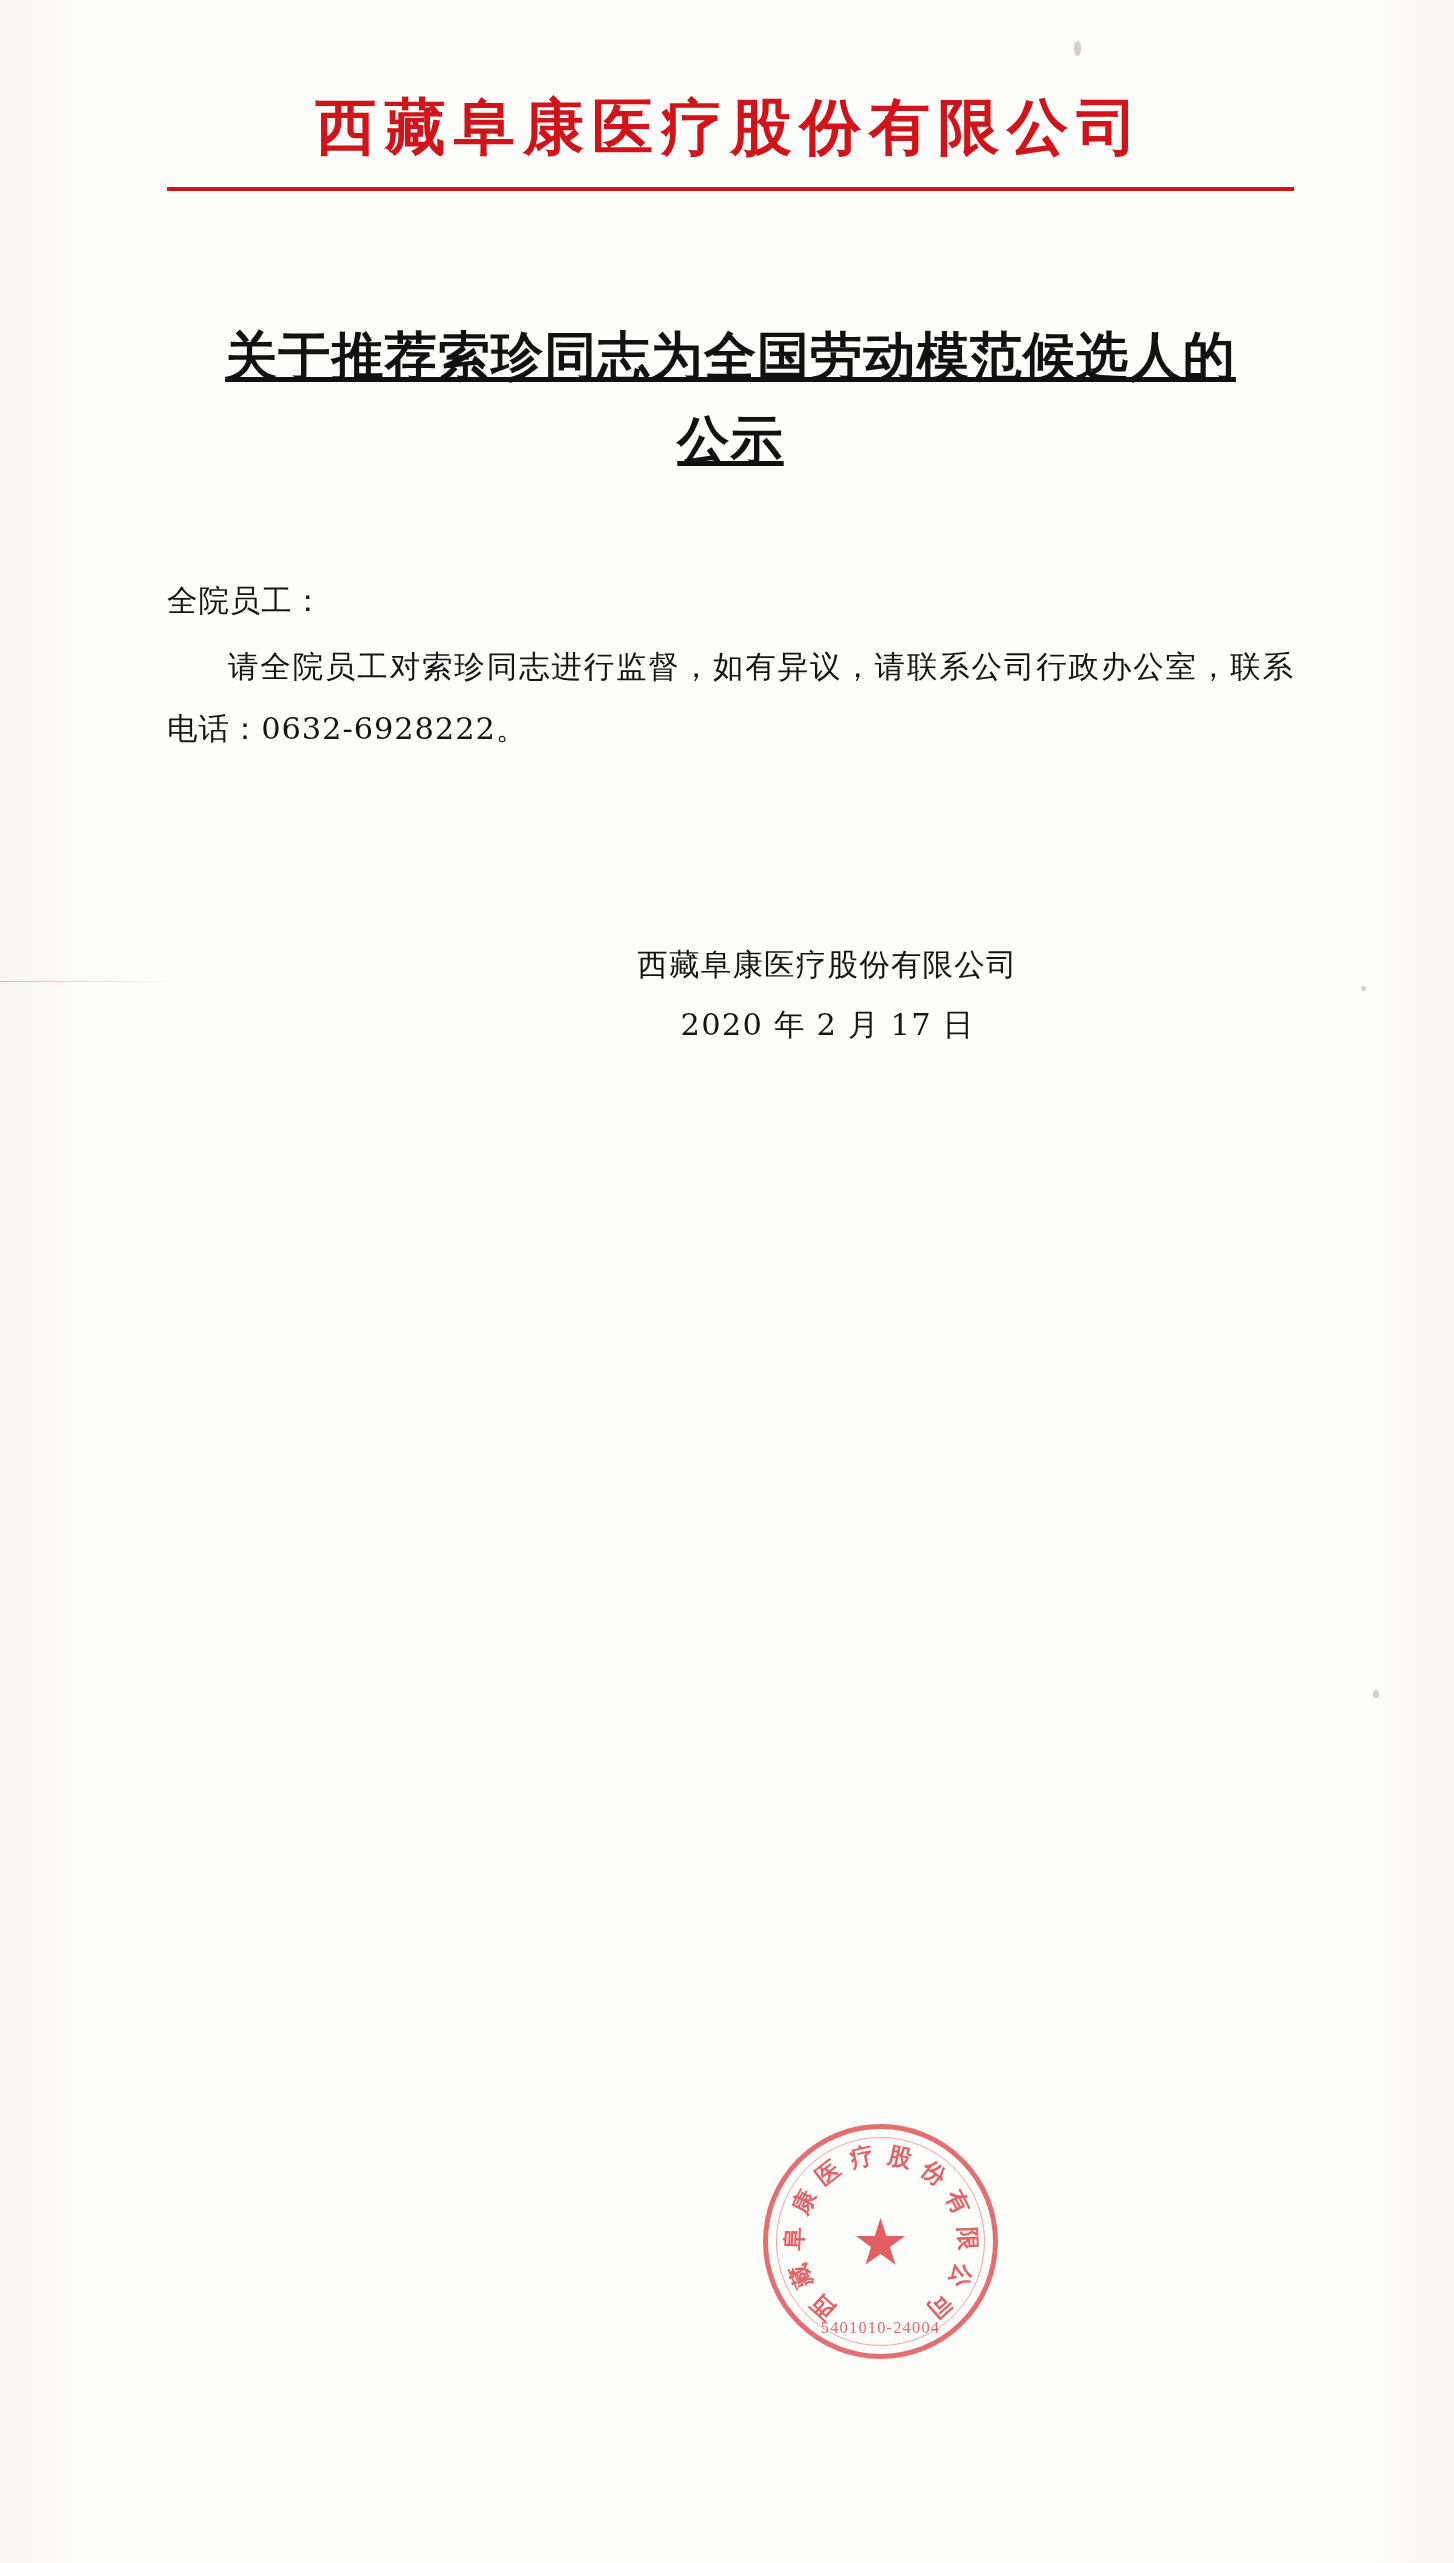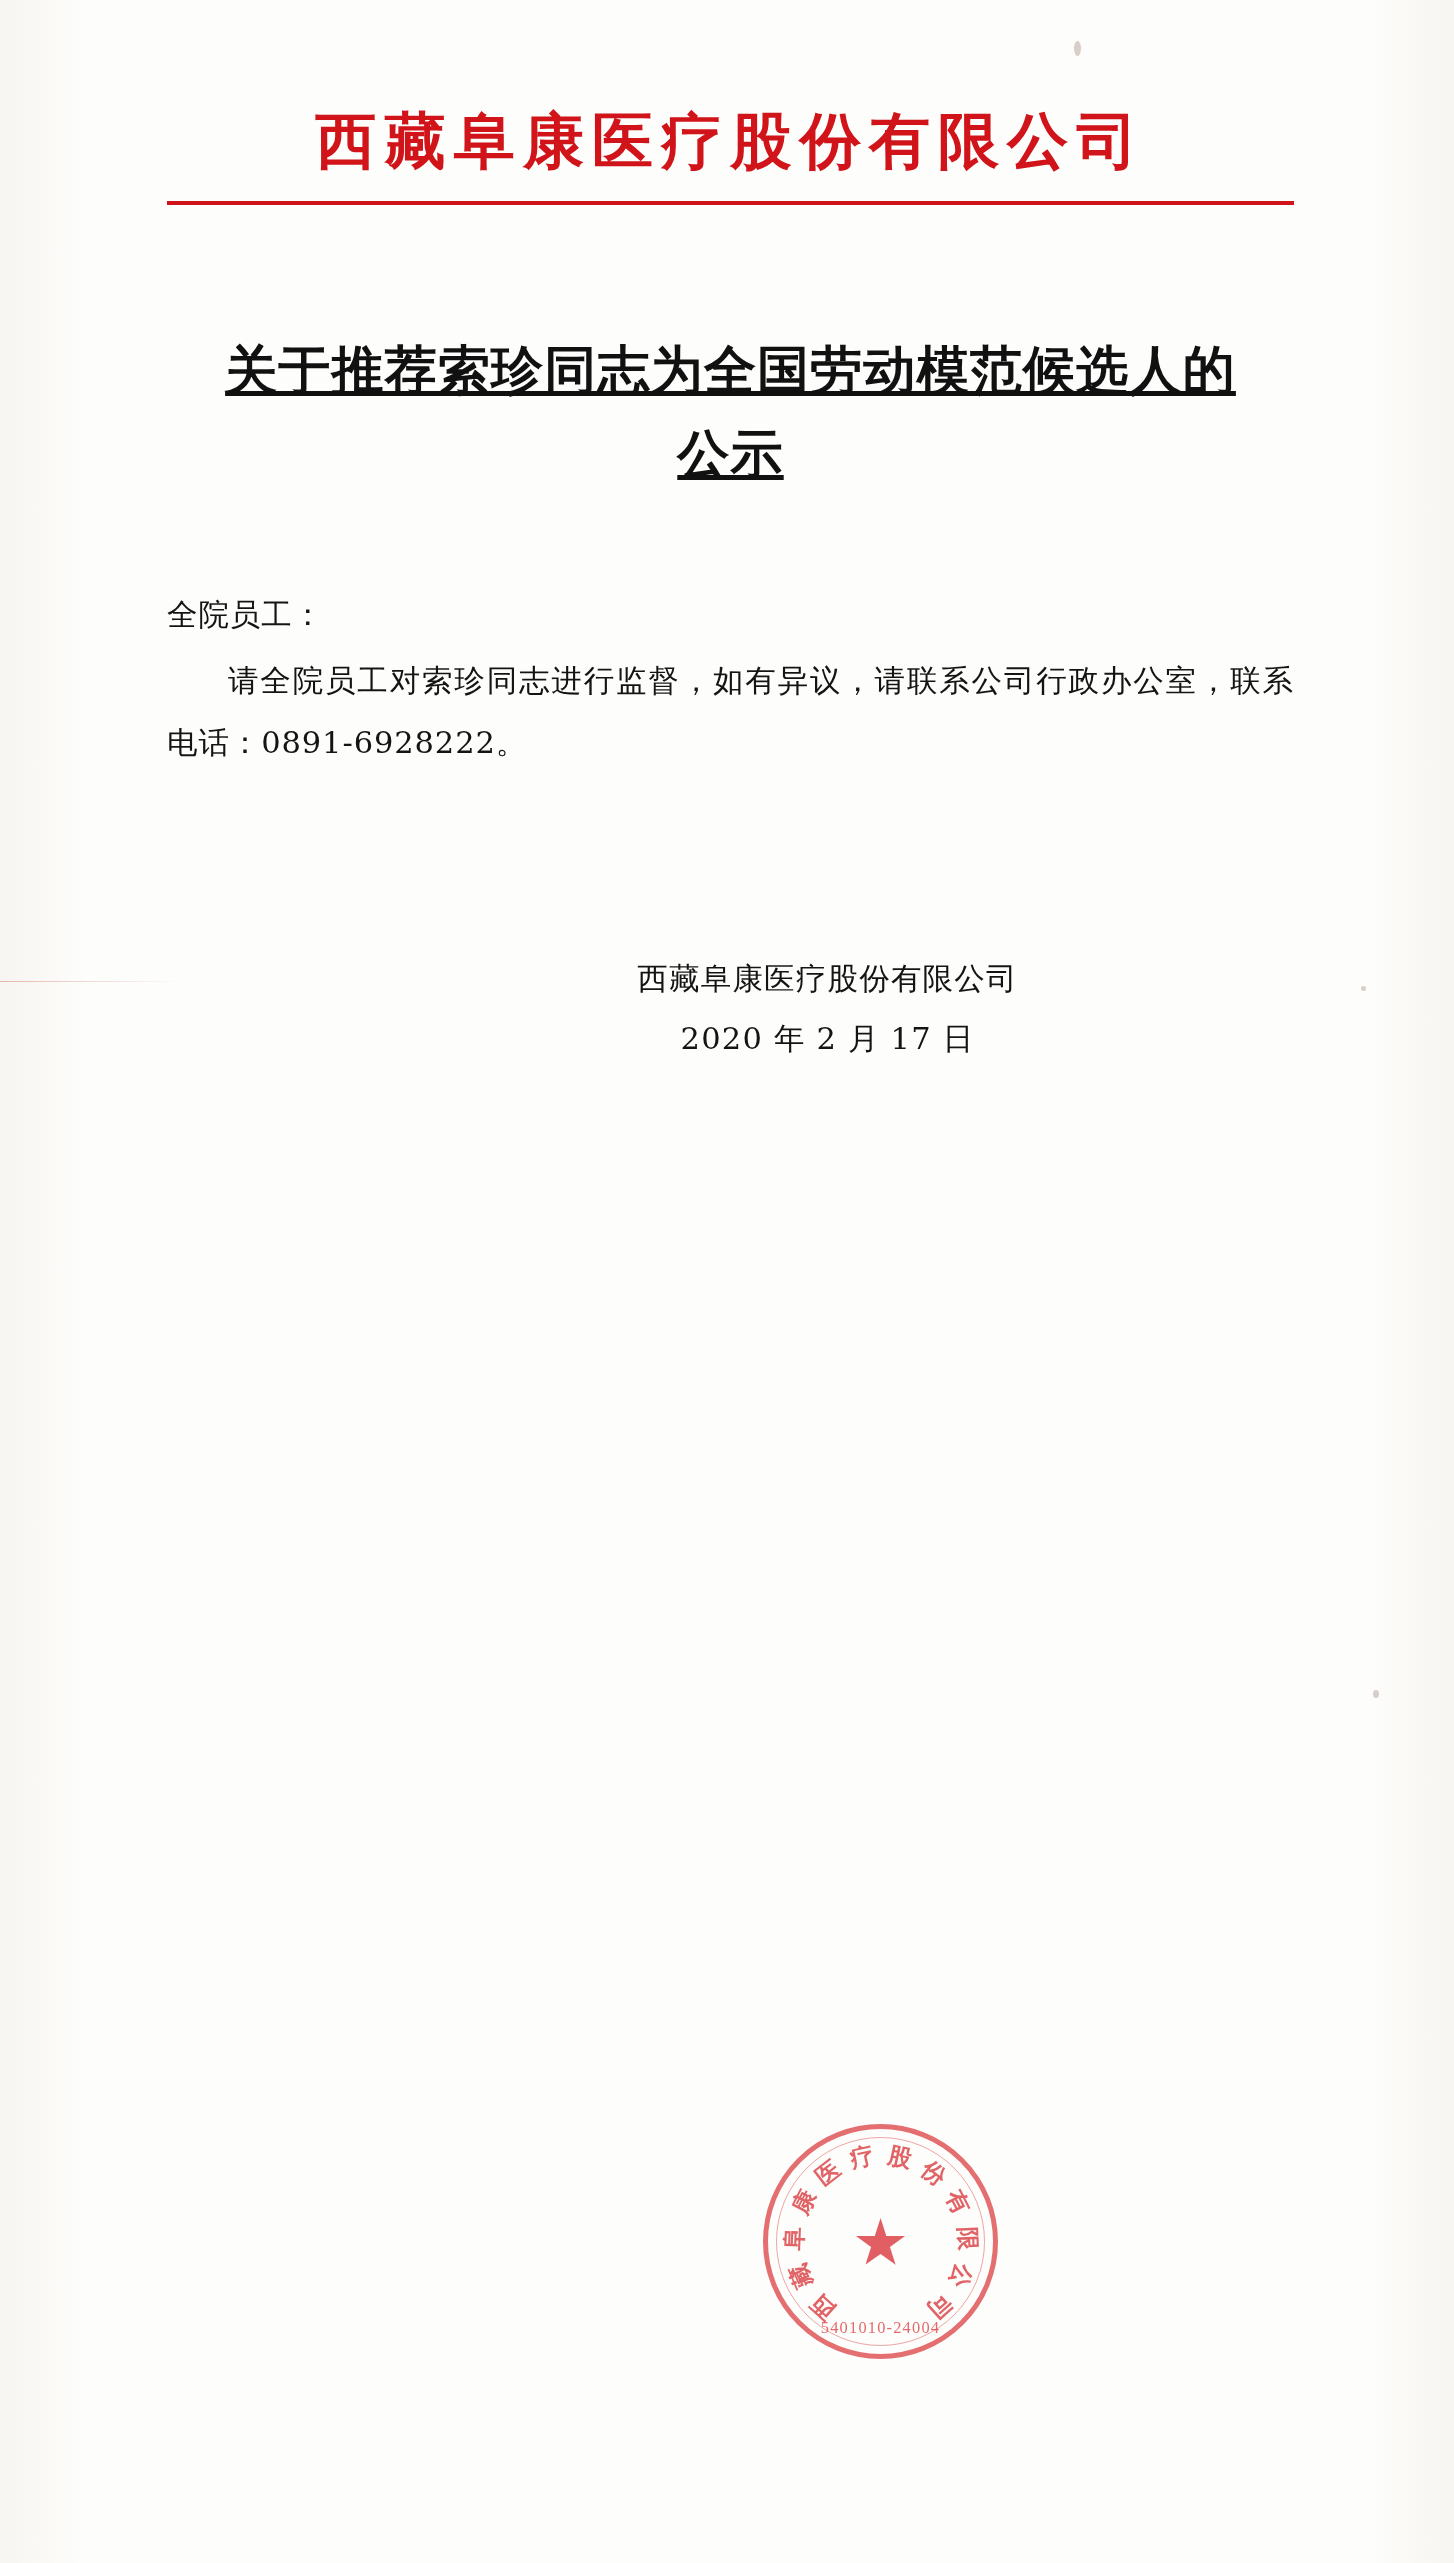--- a/index.html
+++ b/index.html
@@ -40,21 +40,21 @@
   .speck {
     position: absolute;
     background: rgba(150,120,110,0.35);
     border-radius: 50%;
     pointer-events: none;
   }
 
   .content {
     position: absolute;
     left: 167px;
-    top: 104px;
+    top: 90px;
     width: 1127px;
   }
 
   .letterhead {
     text-align: center;
     color: #d0141a;
     font-family: "DejaVu Serif", "Liberation Serif", serif;
     font-weight: bold;
     font-size: 61px;
     letter-spacing: 8.2px;
@@ -202,21 +202,21 @@
 
 
     <div class="title">关于推荐索珍同志为全国劳动模范候选人的公示</div>
 
     <div class="body-block">
       <div class="salutation">全院员工：</div>
 
 
 
 
-      <p class="para">请全院员工对索珍同志进行监督，如有异议，请联系公司行政办公室，联系电话：0891-6928222。</p>
+      <p class="para">请全院员工对索珍同志进行监督，如有异议，请联系公司行政办公室，联系电话：0632-6928222。</p>
     </div>
 
     <div class="signature">
       <div>西藏阜康医疗股份有限公司</div>
       <div>2020 年 2 月 17 日</div>
     </div>
 
   </div>
 
   <div class="seal">

